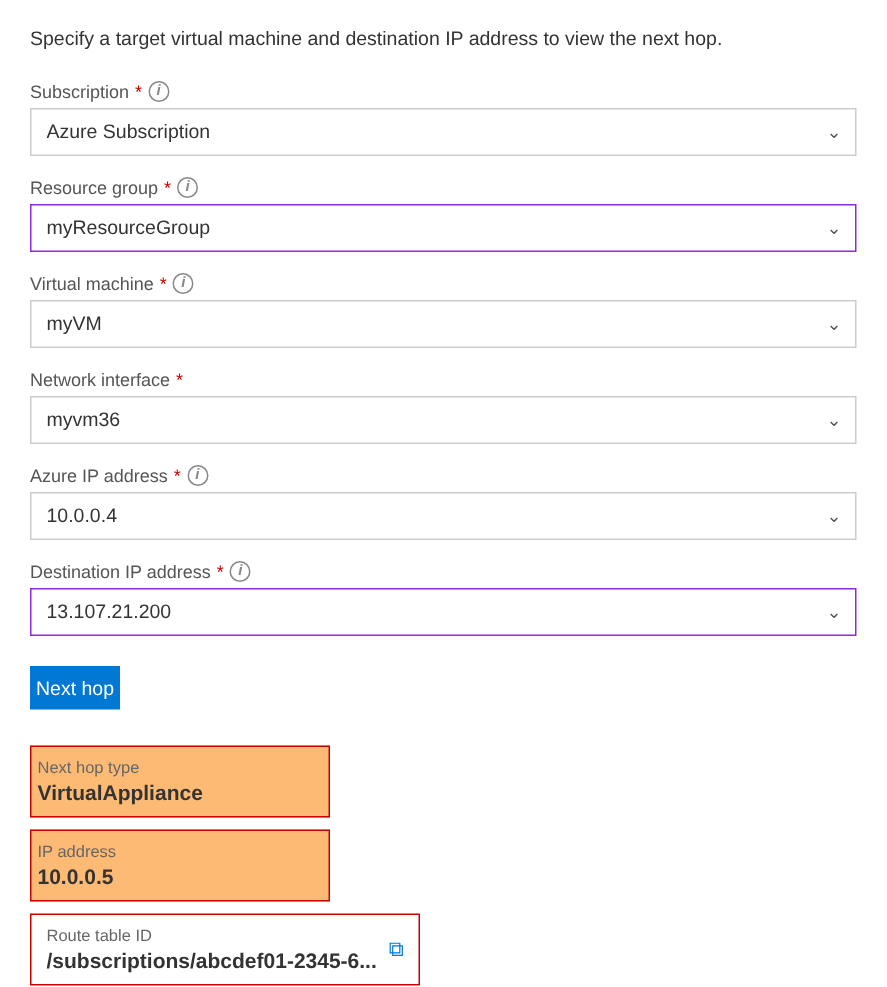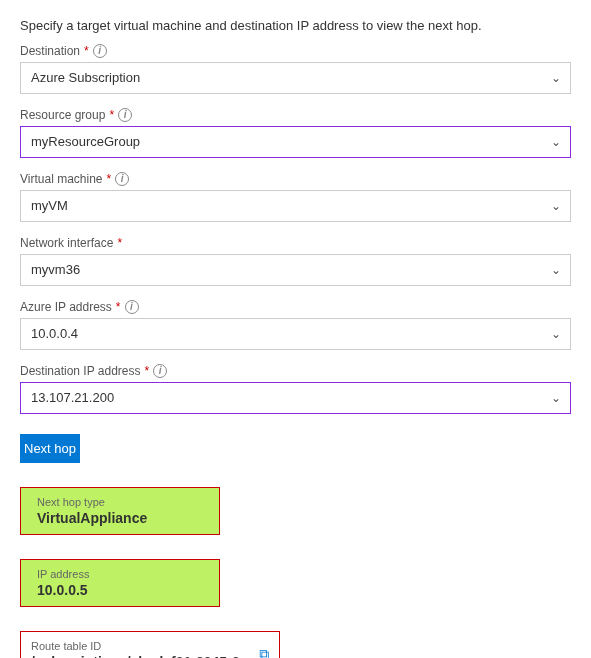--- a/index.html
+++ b/index.html
@@ -8,21 +8,21 @@
       font-size: 13px;
       background: #fff;
       color: #333;
       width: 591px;
       min-height: 658px;
       padding: 16px 20px;
     }
     .description {
       color: #333;
       font-size: 13px;
-      margin-bottom: 8px;
+      margin-bottom: 18px;
       line-height: 1.5;
     }
     .field-group {
       margin-bottom: 14px;
     }
     .field-label {
       font-size: 12px;
       color: #555;
       margin-bottom: 4px;
       display: flex;
@@ -89,23 +89,23 @@
       margin-top: 4px;
     }
     .result-title {
       font-size: 13px;
       color: #333;
       margin-bottom: 10px;
       font-weight: 400;
     }
     .result-card {
       border: 1.5px solid #c00;
-      padding: 8px 16px;
-      margin-bottom: 24px;
-      background: #bef264;
+      padding: 8px 4px;
+      margin-bottom: 8px;
+      background: #fdba74;
       min-width: 0;
       display: inline-block;
       min-width: 200px;
     }
     .result-card-wide {
       border: 1.5px solid #c00;
       padding: 8px 10px;
       margin-bottom: 8px;
       background: #fff;
       display: flex;
@@ -137,21 +137,21 @@
 </head>
 <body>
 
 
 
 <p class="description">Specify a target virtual machine and destination IP address to view the next hop.</p>
 
 
 <div class="field-group">
   <div class="field-label">
-    <span>Destination</span>
+    <span>Subscription</span>
     <span class="required">*</span>
     <span class="info-icon" title="Info">i</span>
   </div>
   <div class="select-wrapper">
     <select class="select-box">
       <option>Azure Subscription</option>
     </select>
     <span class="chevron-icon">⌄</span>
   </div>
 </div>

